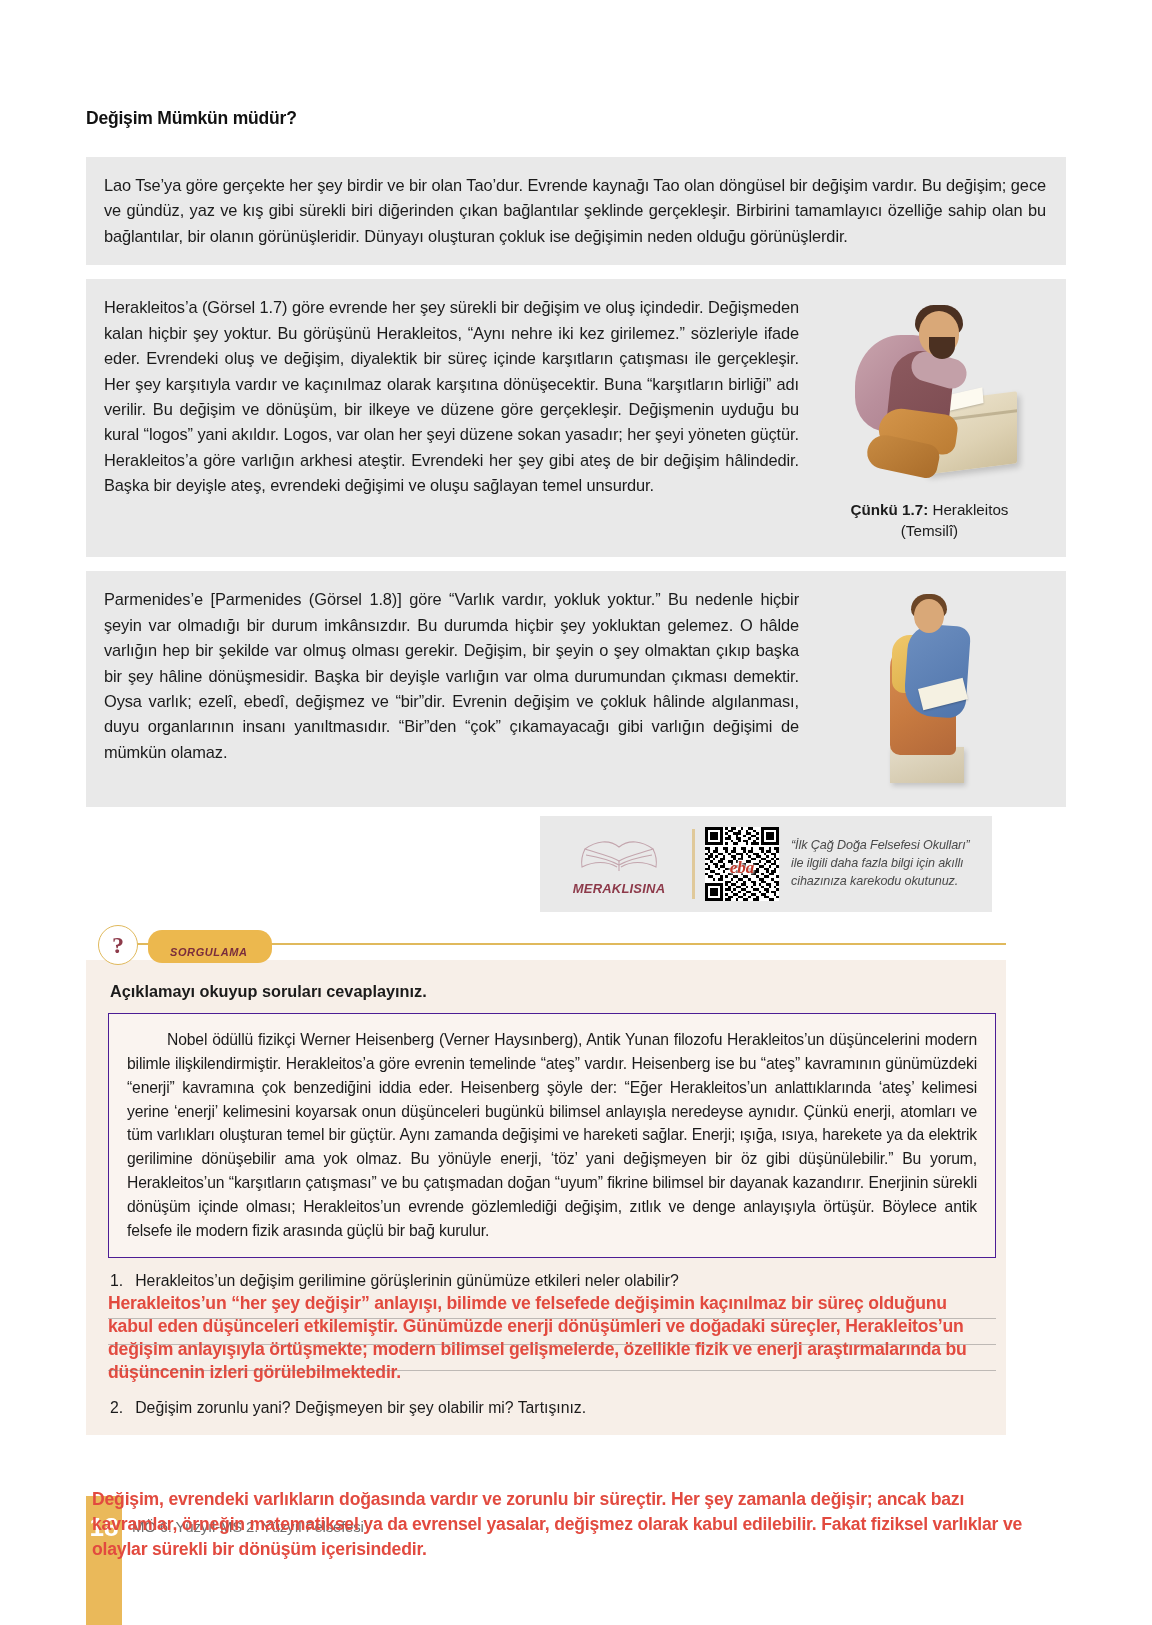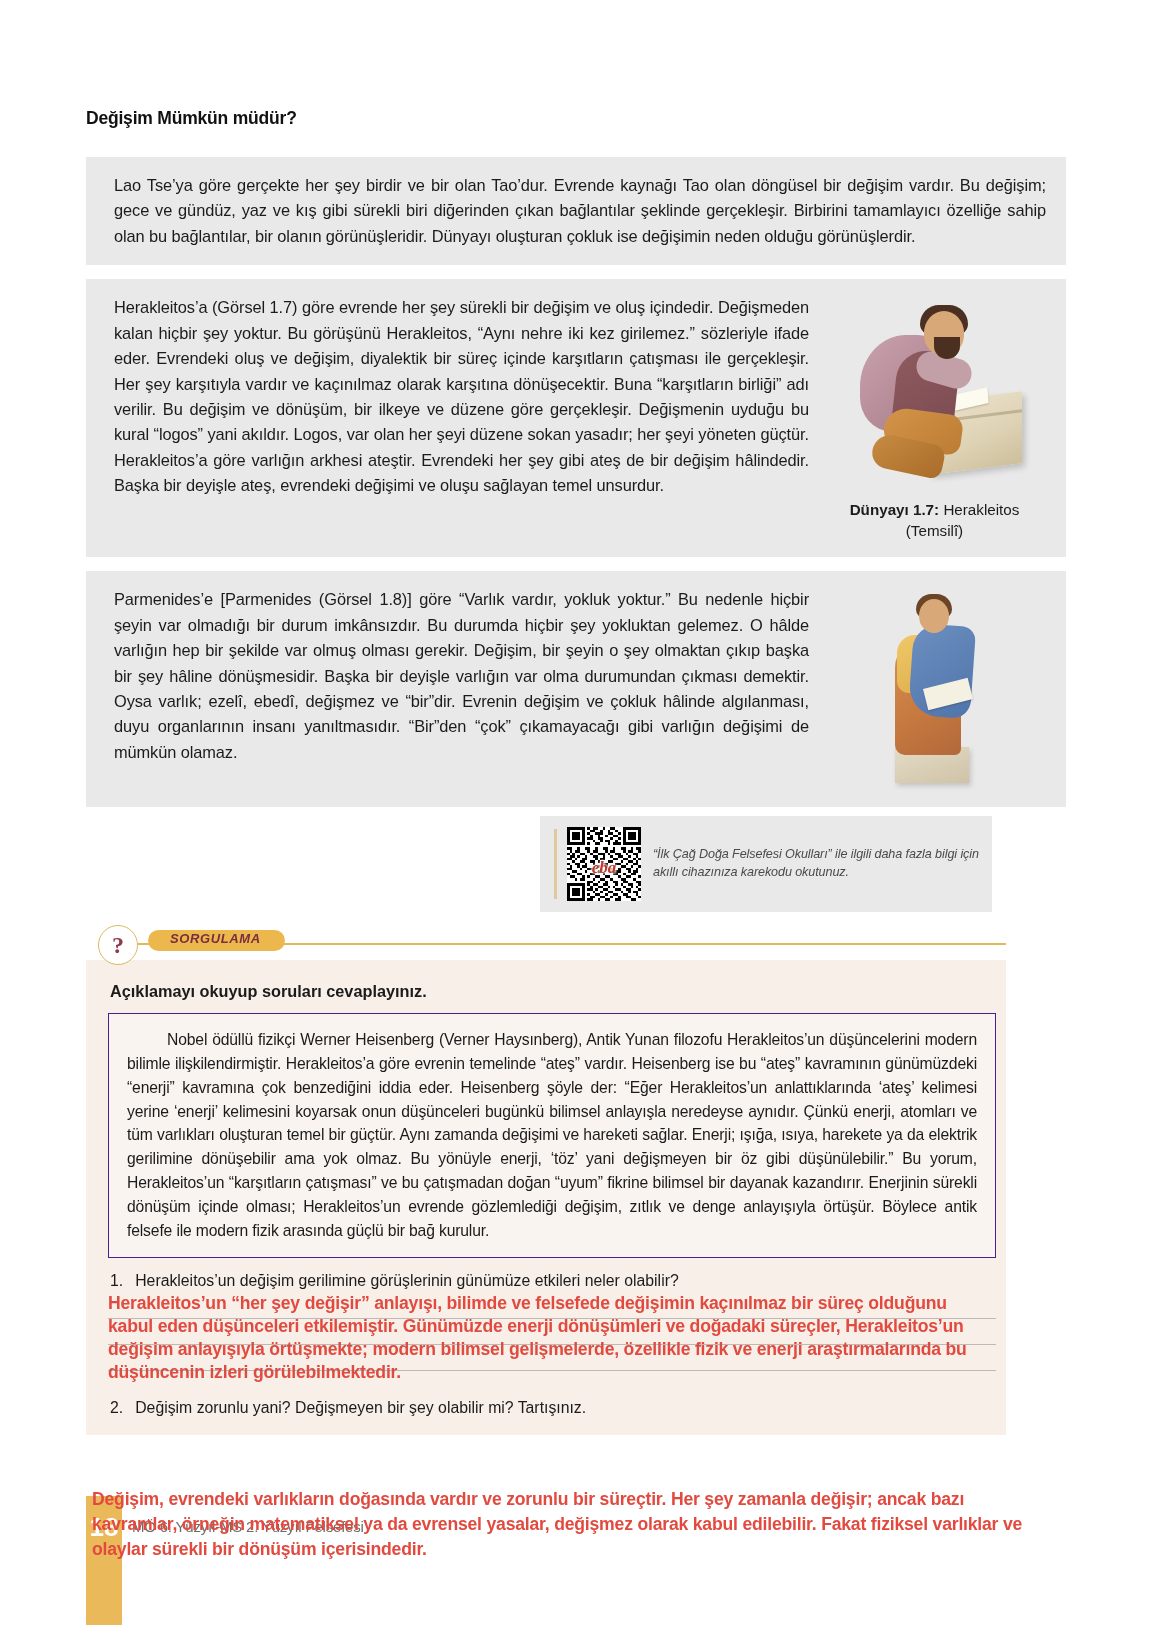--- a/index.html
+++ b/index.html
@@ -36,21 +36,21 @@
     font-weight: bold;
     letter-spacing: -0.2px;
     color: #111;
     margin: 0 0 28px 0;
   }
 
   
   .grey-box {
     background: #e9e9e9;
     box-sizing: border-box;
-    padding: 16px 20px 16px 28px;
+    padding: 16px 20px 16px 18px;
     margin-bottom: 14px;
     position: relative;
   }
   .grey-box p {
     margin: 0;
     font-size: 16.4px;
     line-height: 1.55;
     text-align: justify;
     color: #1b1b1b;
     letter-spacing: -0.1px;
@@ -277,23 +277,23 @@
     z-index: 3;
   }
   .tag-line {
     position: absolute; left: 50px; right: 0; top: 18px;
     height: 1.6px; background: #e0b95c;
   }
   .sorgulama-tag {
     position: absolute; left: 62px; top: 5px;
     background: #ecb84e;
     color: #7a2d3c;
-    font-size: 13px; font-weight: bold; font-style: italic;
+    font-size: 11px; font-weight: bold; font-style: italic;
     letter-spacing: 0.6px;
-    padding: 1px 24px 5px 22px;
+    padding: 16px 24px 5px 22px;
     border-radius: 14px;
     z-index: 2;
   }
   .sorgulama-body {
     background: #f7efe8;
     padding: 22px 10px 18px 22px;
     box-sizing: border-box;
     margin-top: 1px;
   }
   .prompt-line {
@@ -408,21 +408,21 @@
           <div class="h-robe"></div>
           <div class="h-robe2"></div>
           <div class="h-leg"></div>
           <div class="h-leg2"></div>
           <div class="h-arm"></div>
           <div class="h-hair"></div>
           <div class="h-head"></div>
           <div class="h-beard"></div>
         </div>
         <div class="fig-caption">
-          <b>Dünyayı 1.7:</b>
+          <b>Çünkü 1.7:</b>
           <span>Herakleitos</span><br>
           <span>(Temsilî)</span>
         </div>
       </div>
     </div>
 
     <div class="grey-box box-with-figure">
       <div class="text-col">
         <p>Parmenides’e [Parmenides (Görsel 1.8)] göre “Varlık vardır, yokluk yoktur.” Bu nedenle hiçbir şeyin var olmadığı bir durum imkânsızdır. Bu durumda hiçbir şey yokluktan gelemez. O hâlde varlığın hep bir şekilde var olmuş olması gerekir. Değişim, bir şeyin o şey olmaktan çıkıp başka bir şey hâline dönüşmesidir. Başka bir deyişle varlığın var olma durumundan çıkması demektir. Oysa varlık; ezelî, ebedî, değişmez ve “bir”dir. Evrenin değişim ve çokluk hâlinde algılanması, duyu organlarının insanı yanıltmasıdır. “Bir”den “çok” çıkamayacağı gibi varlığın değişimi de mümkün olamaz.</p>
       </div>
@@ -435,20 +435,35 @@
           <div class="p-tablet"></div>
           <div class="p-hair"></div>
           <div class="p-head"></div>
         </div>
       </div>
     </div>
 
   </div>
 
   <div class="qr-strip">
+    <div class="meraklisina">
+      <div class="mk-book">
+        <svg viewBox="0 0 86 46" width="86" height="46" aria-hidden="true">
+          <g fill="none" stroke="#c3a5ad" stroke-width="1.1">
+            <path d="M43 14 C33 6, 20 8, 9 16 C20 20, 33 22, 43 28 C53 22, 66 20, 77 16 C66 8, 53 6, 43 14 Z"></path>
+            <path d="M9 16 C6 22, 5 28, 6 34 C18 28, 31 28, 41 34"></path>
+            <path d="M77 16 C80 22, 81 28, 80 34 C68 28, 55 28, 45 34"></path>
+            <path d="M10 22 C22 24, 34 27, 43 32"></path>
+            <path d="M76 22 C64 24, 52 27, 43 32"></path>
+            <path d="M43 28 L43 38"></path>
+          </g>
+        </svg>
+      </div>
+      <div class="mk-label">MERAKLISINA</div>
+    </div>
 
     <div class="qr-divider"></div>
 
     <div class="qr-code">
       <svg viewBox="0 0 29 29" width="74" height="74" shape-rendering="crispEdges" aria-hidden="true">
         <rect width="29" height="29" fill="#fff"></rect>
         <g fill="#000">
           <rect x="0" y="0" width="7" height="1"></rect>
             <rect x="0" y="6" width="7" height="1"></rect>
           <rect x="0" y="0" width="1" height="7"></rect>

